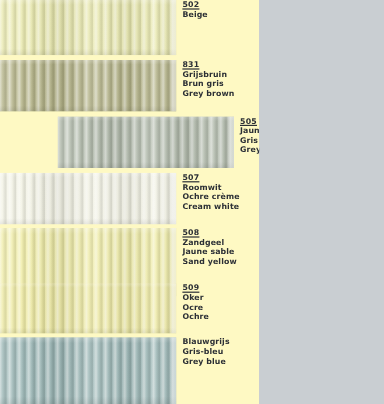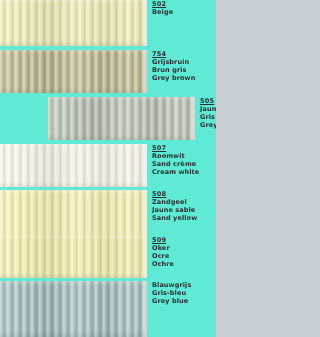--- a/index.html
+++ b/index.html
@@ -109,21 +109,21 @@
     font-weight: bold;
     letter-spacing: 0.1px;
     line-height: 8.2px;
     color: #2b2f35;
     white-space: nowrap;
   }
 </style>
 </head>
 <body>
 
-<div id="sheet" style="background: #5eead4; text-decoration: underline;">
+<div id="sheet" style="background: #fef9c3; text-decoration: underline;">
     <div class="row" style="top: 0px; height: 46px;">
       <div class="swatch">
         <div class="base" style="background: rgb(233, 233, 174);"></div>
         <div class="pleats"></div>
         <div class="shade"></div>
         <div class="edges"></div>
         <div class="rightfade"></div>
       </div>
       <div class="label">
         <div class="code">502</div>
@@ -132,21 +132,21 @@
     </div>
     <div class="row" style="top: 50px; height: 43px;">
       <div class="swatch">
         <div class="base" style="background: rgb(180, 179, 135);"></div>
         <div class="pleats"></div>
         <div class="shade"></div>
         <div class="edges"></div>
         <div class="rightfade"></div>
       </div>
       <div class="label">
-        <div class="code">754</div>
+        <div class="code">831</div>
         <div class="name">Grijsbruin</div>
         <div class="name">Brun gris</div>
         <div class="name">Grey brown</div>
       </div>
     </div>
     <div class="row" style="top: 97px; height: 43px; margin-left: 48px;">
       <div class="swatch">
         <div class="base" style="background: rgb(178, 187, 172);"></div>
         <div class="pleats"></div>
         <div class="shade"></div>
@@ -164,21 +164,21 @@
       <div class="swatch">
         <div class="base" style="background: rgb(242, 242, 228);"></div>
         <div class="pleats"></div>
         <div class="shade"></div>
         <div class="edges"></div>
         <div class="rightfade"></div>
       </div>
       <div class="label">
         <div class="code">507</div>
         <div class="name">Roomwit</div>
-        <div class="name">Sand crème</div>
+        <div class="name">Ochre crème</div>
         <div class="name">Cream white</div>
       </div>
     </div>
     <div class="row" style="top: 190px; height: 57px;">
       <div class="swatch">
         <div class="base" style="background: rgb(240, 237, 168);"></div>
         <div class="pleats"></div>
         <div class="shade"></div>
         <div class="edges"></div>
         <div class="rightfade"></div>

